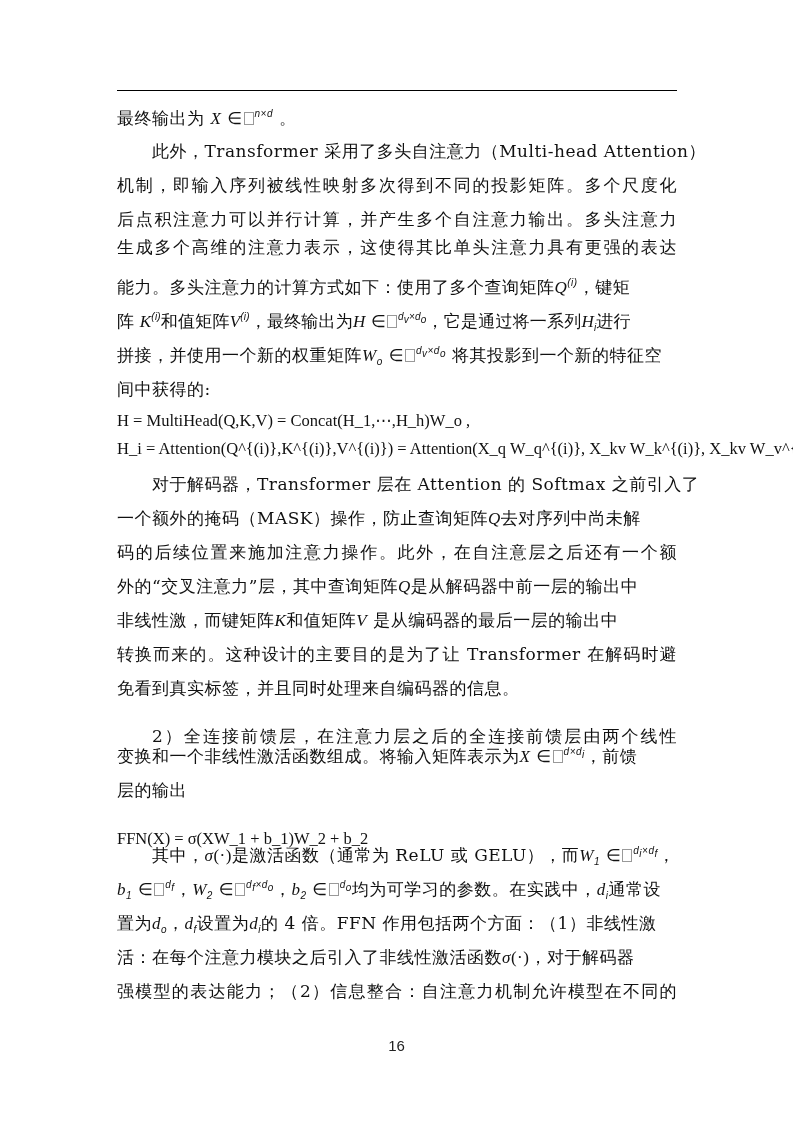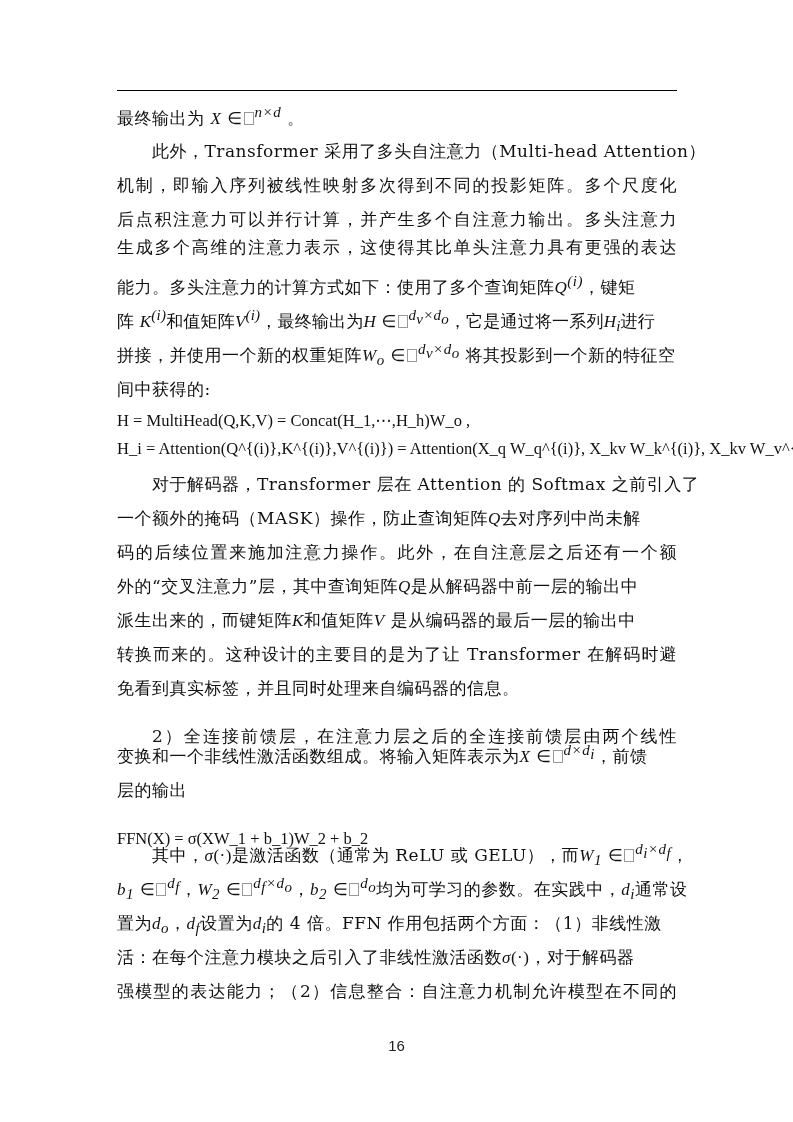--- a/index.html
+++ b/index.html
@@ -5,21 +5,21 @@
   html, body { margin: 0; padding: 0; background: #ffffff; }
   body { width: 793px; height: 1122px; position: relative; overflow: hidden;
          font-family: "DejaVu Serif", "Liberation Serif", serif; color: #111; }
   .rule { position: absolute; left: 117px; top: 90px; width: 560px; height: 0; border-top: 1.2px solid #000; }
   .line { position: absolute; left: 117px; width: 560px; font-size: 17px; line-height: 22px; white-space: nowrap; letter-spacing: 0.5px; }
   .justify { text-align: justify; text-align-last: justify; }
   .indent { padding-left: 35px; box-sizing: border-box; }
   .eq { position: absolute; left: 117px; width: 560px; text-align: left; font-family: "Liberation Serif", serif; font-size: 16.5px; line-height: 22px; white-space: nowrap; }
   .m { font-family: "Liberation Serif", serif; font-style: italic; }
   .r { font-family: "Liberation Serif", serif; font-style: normal; }
-  sup, sub { font-size: 15px; line-height: 0; font-family: Liberation Serif, serif; font-style: italic; }
+  sup, sub { font-size: 10px; line-height: 0; font-family: Liberation Sans, sans-serif; font-style: italic; }
   .box { display: inline-block; width: 8px; height: 11px; border: 1px solid #999; vertical-align: -1px; margin: 0 1px; }
   .pnum { position: absolute; left: 0; width: 793px; top: 1037px; text-align: center; font-family: "Liberation Sans", sans-serif; font-size: 15px; color: #222; }
 </style>
 </head>
 <body>
 
 <div class="rule"></div>
 
 <div class="line" style="top:107px">
   <span>最终输出为</span>
@@ -55,21 +55,21 @@
   <span>一个额外的掩码（MASK）操作，防止查询矩阵</span><span class="m">Q</span><span>去对序列中尚未解</span>
 </div>
 
 <div class="line justify" style="top:541px">码的后续位置来施加注意力操作。此外，在自注意层之后还有一个额</div>
 
 <div class="line" style="top:575px">
   <span>外的“交叉注意力”层，其中查询矩阵</span><span class="m">Q</span><span>是从解码器中前一层的输出中</span>
 </div>
 
 <div class="line" style="top:609px">
-  <span>派生出来的，而键矩阵</span><span class="m">K</span><span>和值矩阵</span><span class="m">V</span> <span>是从编码器的最后一层的输出中</span>
+  <span>非线性激，而键矩阵</span><span class="m">K</span><span>和值矩阵</span><span class="m">V</span> <span>是从编码器的最后一层的输出中</span>
 </div>
 
 <div class="line justify" style="top:643px">转换而来的。这种设计的主要目的是为了让 Transformer 在解码时避</div>
 <div class="line" style="top:677px">免看到真实标签，并且同时处理来自编码器的信息。</div>
 
 <div class="line justify indent" style="top:725px">2）全连接前馈层，在注意力层之后的全连接前馈层由两个线性</div>
 
 <div class="line" style="top:745px">
   <span>变换和一个非线性激活函数组成。将输入矩阵表示为</span><span class="m">X</span> <span class="r">∈</span><span class="box"></span><sup>d×d<sub>i</sub></sup><span>，前馈</span>
 </div>

